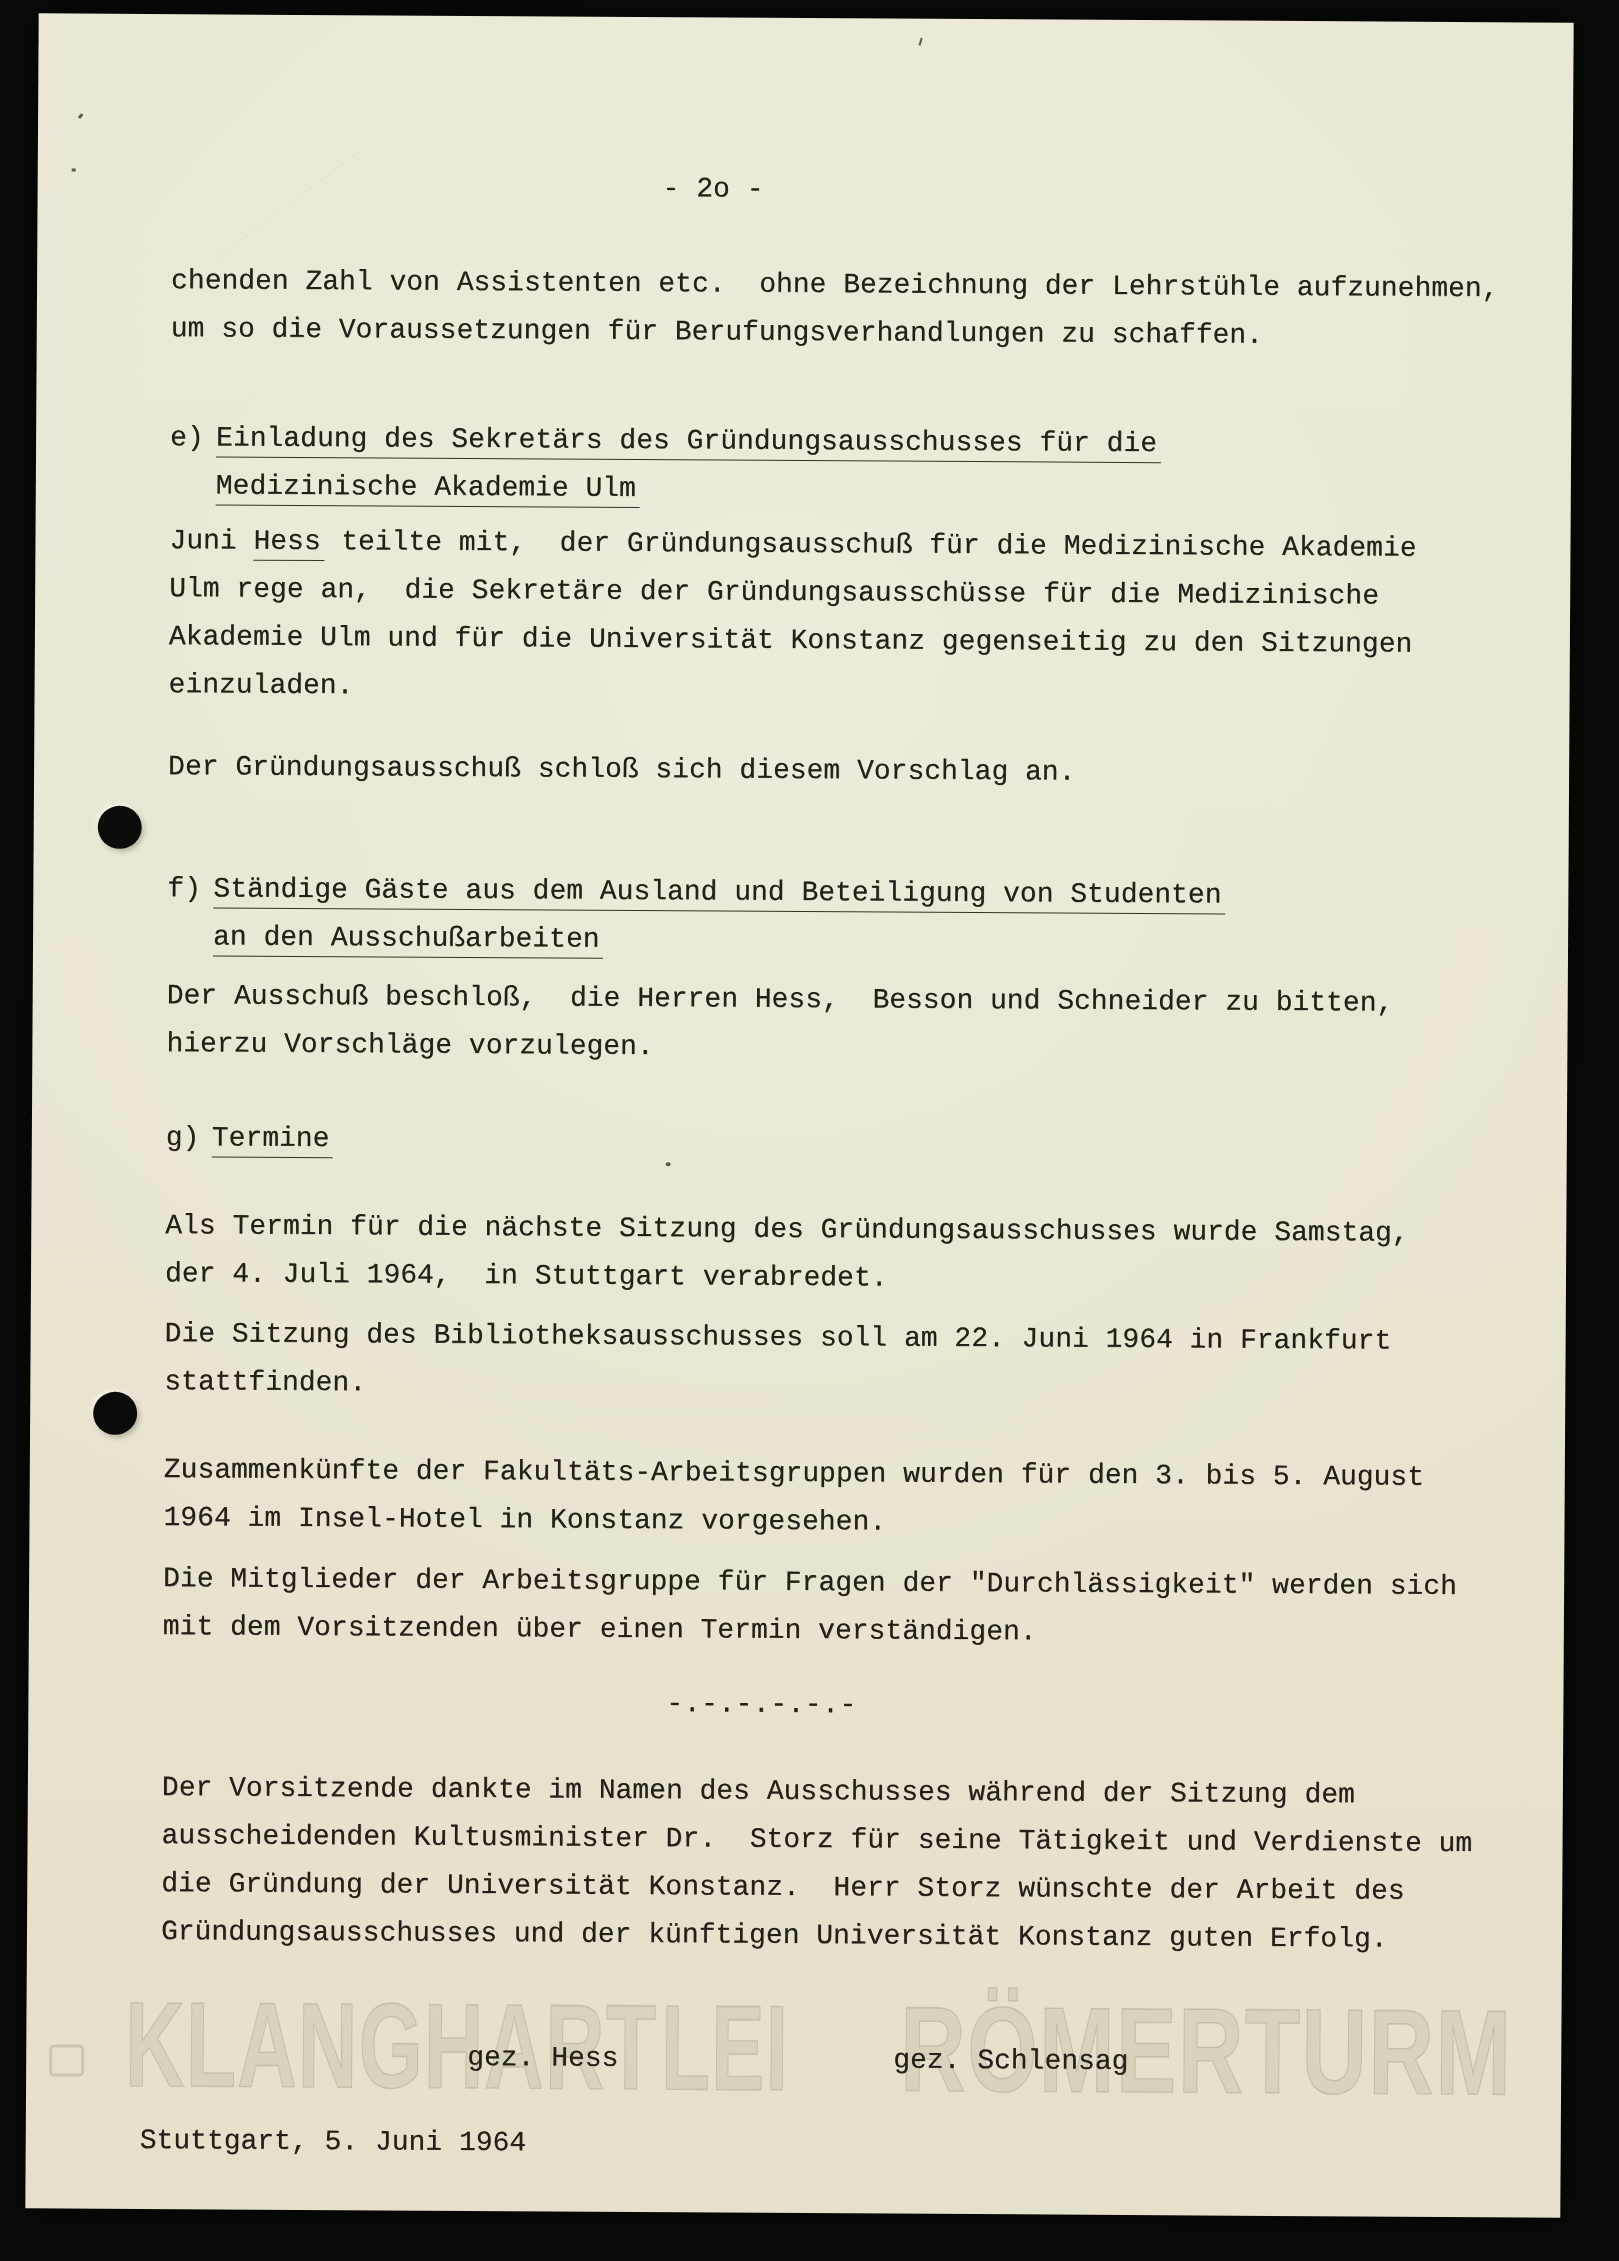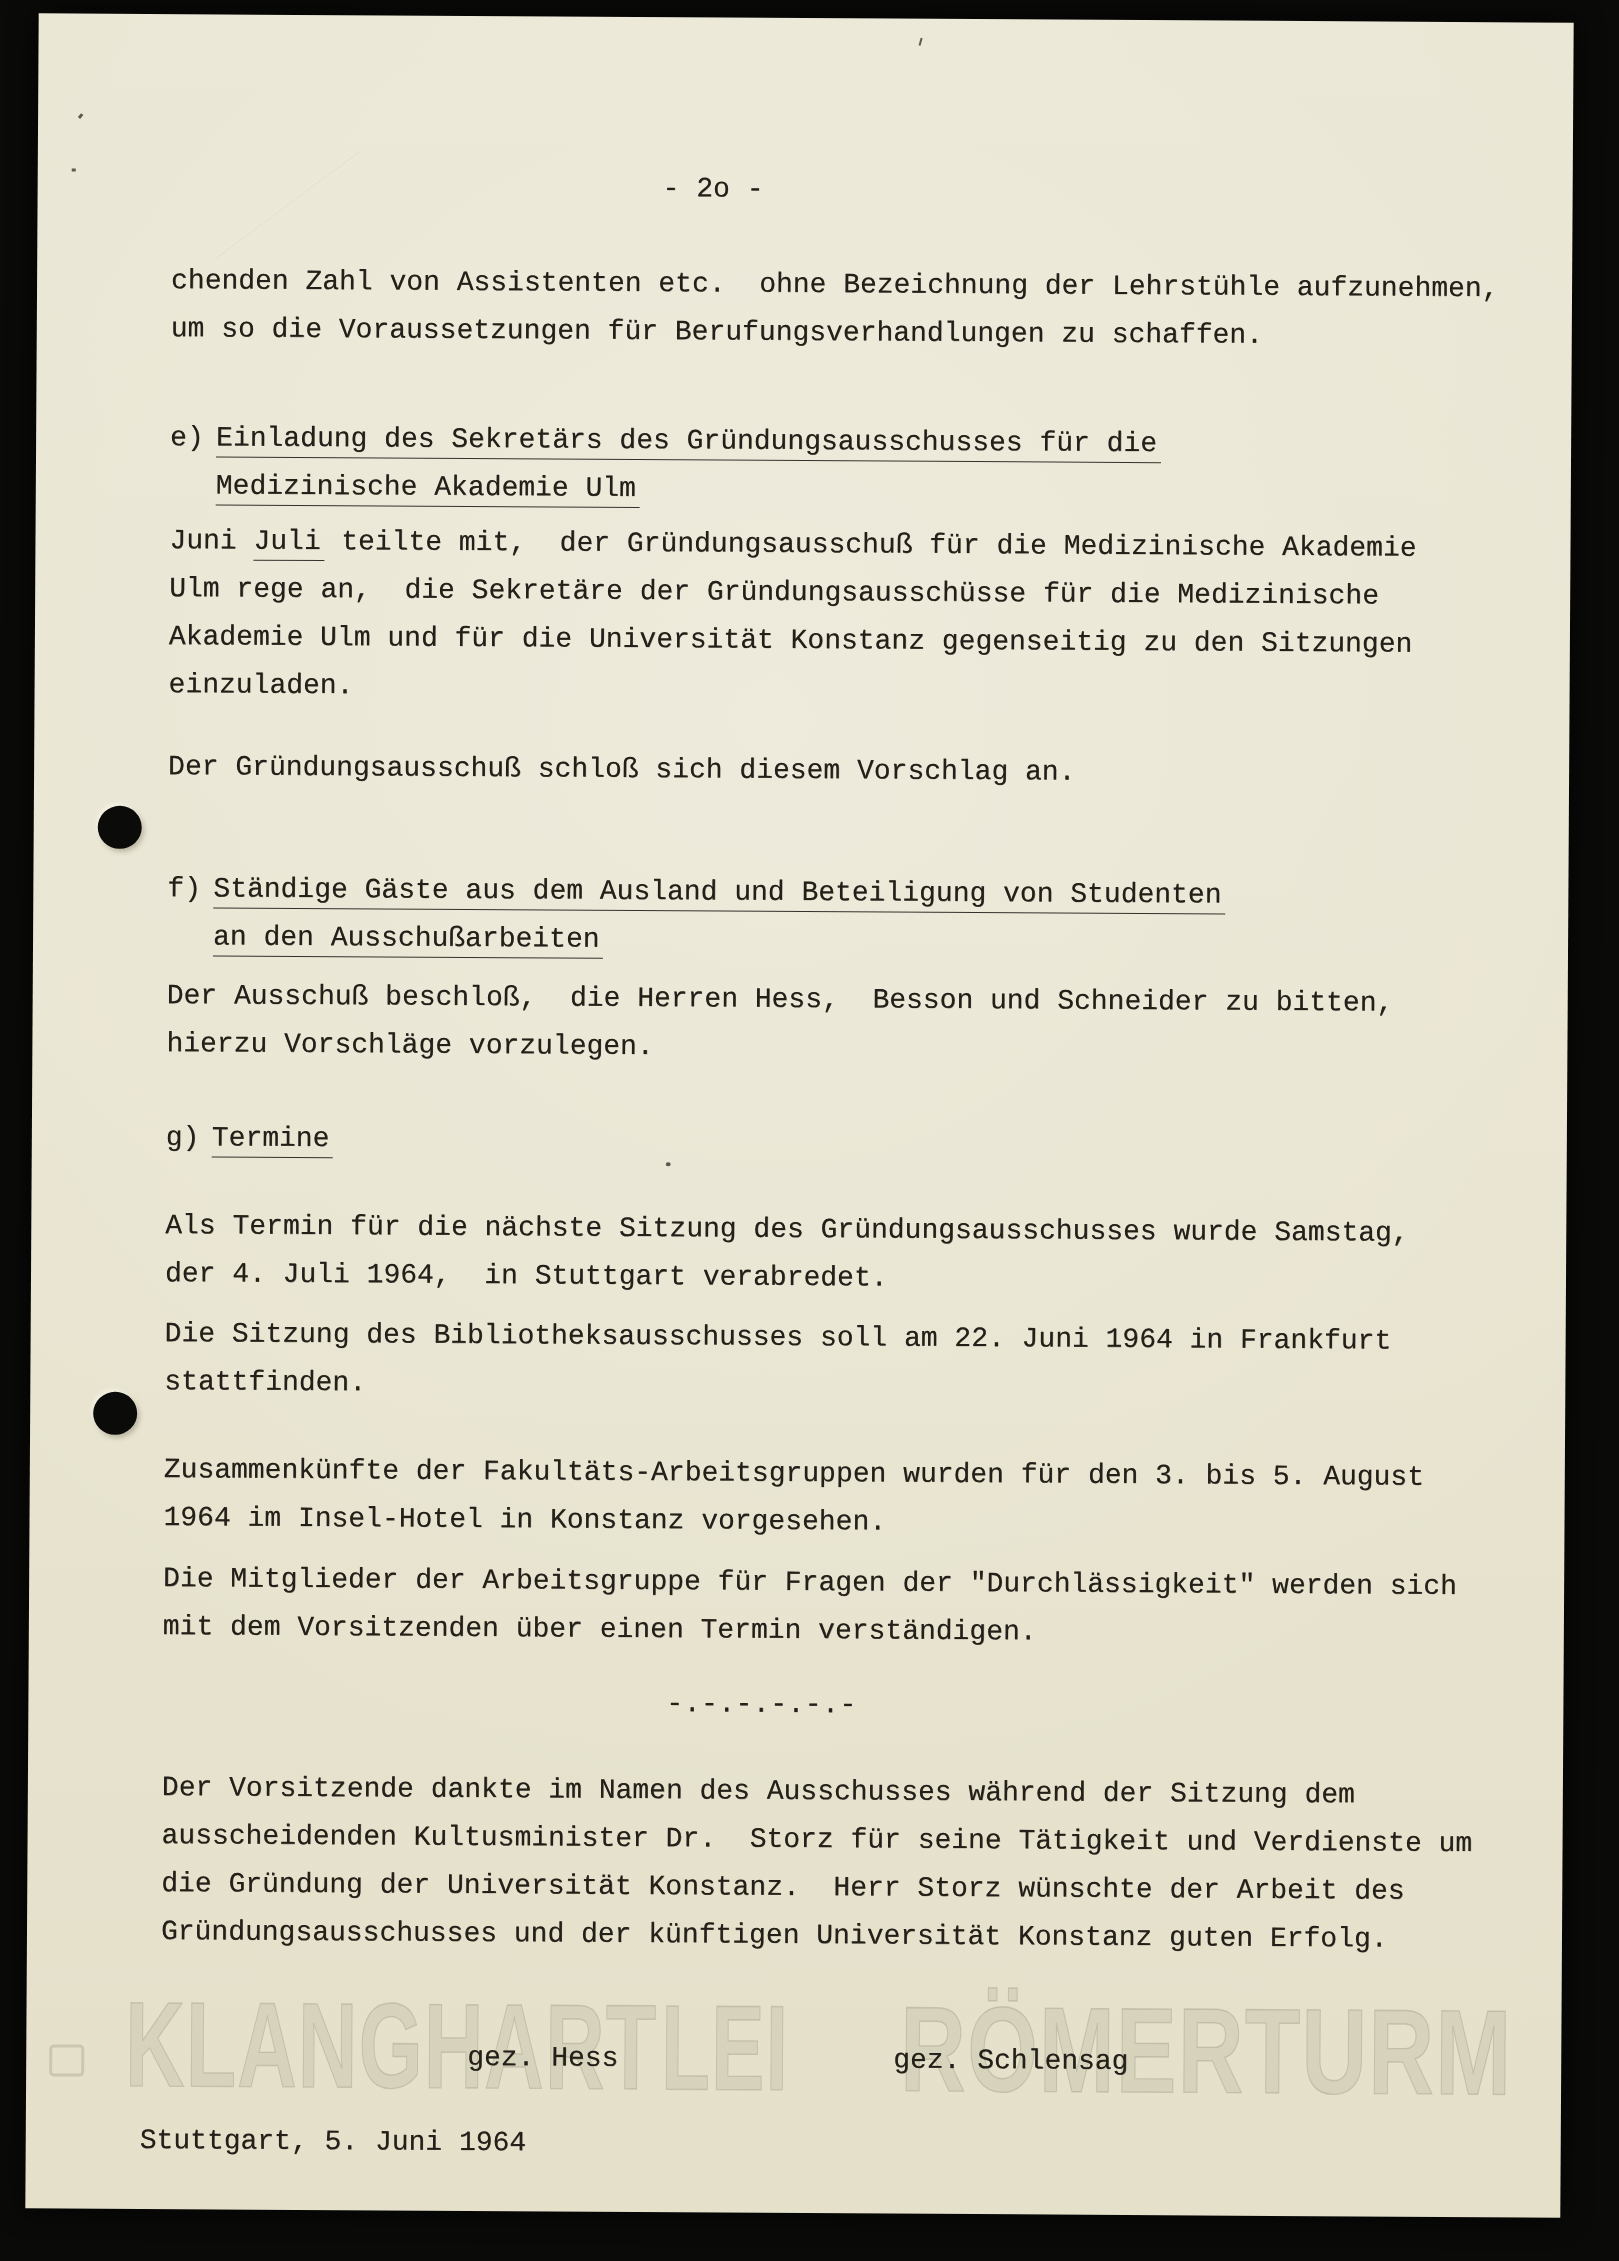--- a/index.html
+++ b/index.html
@@ -63,21 +63,21 @@
 
     <div class="txt item" style="left:134px;top:400px;">
       <div class="ilabel line">e)</div>
       <div>
         <div class="line"><span class="u">Einladung des Sekretärs des Gründungsausschusses für die</span></div>
         <div class="line"><span class="u">Medizinische Akademie Ulm</span></div>
       </div>
     </div>
 
     <div class="txt" style="left:134px;top:503px;">
-      <div class="line"><span>Juni </span><span class="u">Juli</span><span> teilte mit,  der Gründungsausschuß für die Medizinische Akademie</span></div>
+      <div class="line"><span>Juni </span><span class="u">Hess</span><span> teilte mit,  der Gründungsausschuß für die Medizinische Akademie</span></div>
       <div class="line">Ulm rege an,  die Sekretäre der Gründungsausschüsse für die Medizinische</div>
       <div class="line">Akademie Ulm und für die Universität Konstanz gegenseitig zu den Sitzungen</div>
       <div class="line">einzuladen.</div>
     </div>
 
     <div class="txt" style="left:134px;top:729px;">
       <div class="line">Der Gründungsausschuß schloß sich diesem Vorschlag an.</div>
     </div>
 
     <div class="txt item" style="left:134px;top:851px;">

